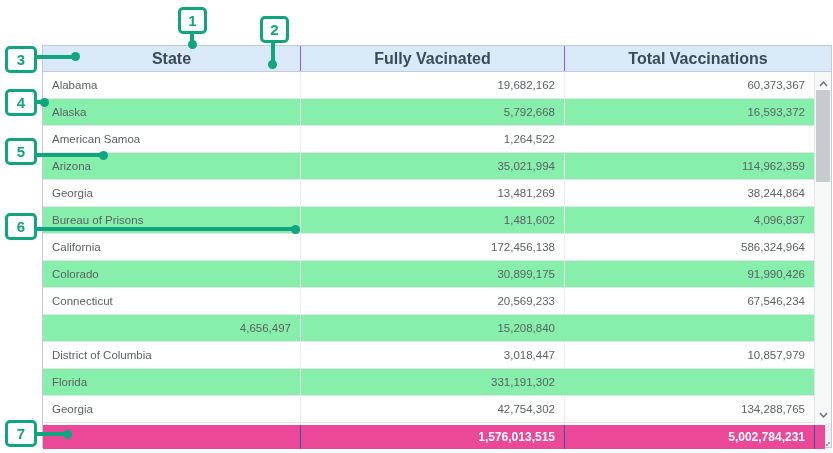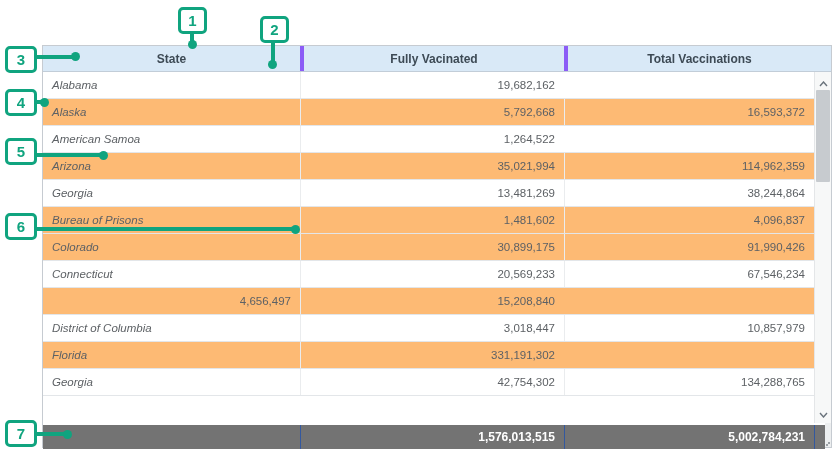--- a/index.html
+++ b/index.html
@@ -6,47 +6,47 @@
   html,body { background:#fff; }
   body { font-family: "Liberation Sans", sans-serif; }
   .stage { position:relative; width:833px; height:453px; background:#fff; overflow:hidden; }
 
   
   .table-widget { position:absolute; left:42px; top:45px; width:790px; height:403px;
                   border:1px solid #c6cbd1; background:#fff; }
   .hdr { display:grid; grid-template-columns:257px 264px 1fr; height:26px;
          background:#d9e9f7; border-bottom:1px solid #c2cdd8; }
   .hcell { display:flex; align-items:center; justify-content:center;
-           font-size:12px; font-weight:700; color:#3d4a55; }
-  .hcell + .hcell { border-left:4px solid #8b5cf6; }
+           font-size:16px; font-weight:700; color:#3d4a55; }
+  .hcell + .hcell { border-left:1px solid #8b5cf6; }
 
   .tbody { position:relative; height:351px; overflow:hidden; }
   .rows { margin-right:17px; }
   .row { display:grid; grid-template-columns:257px 264px 1fr; height:27px;
          background:#fff; border-bottom:1px solid #e3e6e9; font-size:11.5px; color:#5d6165; }
-  .row.alt { background:#fdba74; }
+  .row.alt { background:#86efac; }
   .row .c { display:flex; align-items:center; overflow:hidden; white-space:nowrap; }
   .row .c + .c { border-left:1px solid #eaecee; }
-  .row .state { padding-left:9px;font-style:italic; }
+  .row .state { padding-left:9px; }
   .row .num  { justify-content:flex-end; padding-right:9px; }
 
   
   .vscroll { position:absolute; top:0; right:0; width:17px; height:351px;
              background:#f7f8f8; border-left:1px solid #e4e6e8; }
   .sbtn { position:absolute; left:0; width:16px; height:16px; display:flex;
           align-items:center; justify-content:center; }
   .sbtn.up { top:2px; } .sbtn.down { bottom:2px; }
   .thumb { position:absolute; left:1px; top:18px; width:14px; height:92px;
            background:#c7cbcf; border-radius:1px; }
 
   .gap { height:2px; background:#fff; }
 
   
   .totals { display:grid; grid-template-columns:257px 264px 1fr 11px; height:24px;
-            width:calc(100% - 6px); background:#737373; color:#fff; font-size:12px; font-weight:700; }
+            width:calc(100% - 6px); background:#ec4899; color:#fff; font-size:12px; font-weight:700; }
   .tcell { display:flex; align-items:center; }
   .tcell.num { justify-content:flex-end; padding-right:9px; }
   .tcell + .tcell { border-left:1px solid #33589f; }
   .corner { position:absolute; right:0; bottom:0; width:6px; height:24px; background:#eceeef; }
   .grip { position:absolute; right:1px; bottom:3px; width:2px; height:2px; background:#9aa0a5;
           box-shadow:-2px 2px 0 #9aa0a5; }
 
   
   .badge { position:absolute; background:#fff; border:3px solid #10a47f; border-radius:5px;
            display:flex; align-items:center; justify-content:center;
@@ -73,20 +73,21 @@
       <div class="hcell">State</div>
       <div class="hcell">Fully Vacinated</div>
       <div class="hcell">Total Vaccinations</div>
     </div>
 
     <div class="tbody">
       <div class="rows">
           <div class="row">
             <div class="c state">Alabama</div>
             <div class="c num">19,682,162</div>
+            <div class="c num">60,373,367</div>
           </div>
           <div class="row alt">
             <div class="c state">Alaska</div>
             <div class="c num">5,792,668</div>
             <div class="c num">16,593,372</div>
           </div>
           <div class="row">
             <div class="c state">American Samoa</div>
             <div class="c num">1,264,522</div>
           </div>
@@ -97,20 +98,25 @@
           </div>
           <div class="row">
             <div class="c state">Georgia</div>
             <div class="c num">13,481,269</div>
             <div class="c num">38,244,864</div>
           </div>
           <div class="row alt">
             <div class="c state">Bureau of Prisons</div>
             <div class="c num">1,481,602</div>
             <div class="c num">4,096,837</div>
+          </div>
+          <div class="row">
+            <div class="c state">California</div>
+            <div class="c num">172,456,138</div>
+            <div class="c num">586,324,964</div>
           </div>
           <div class="row alt">
             <div class="c state">Colorado</div>
             <div class="c num">30,899,175</div>
             <div class="c num">91,990,426</div>
           </div>
           <div class="row">
             <div class="c state">Connecticut</div>
             <div class="c num">20,569,233</div>
             <div class="c num">67,546,234</div>

